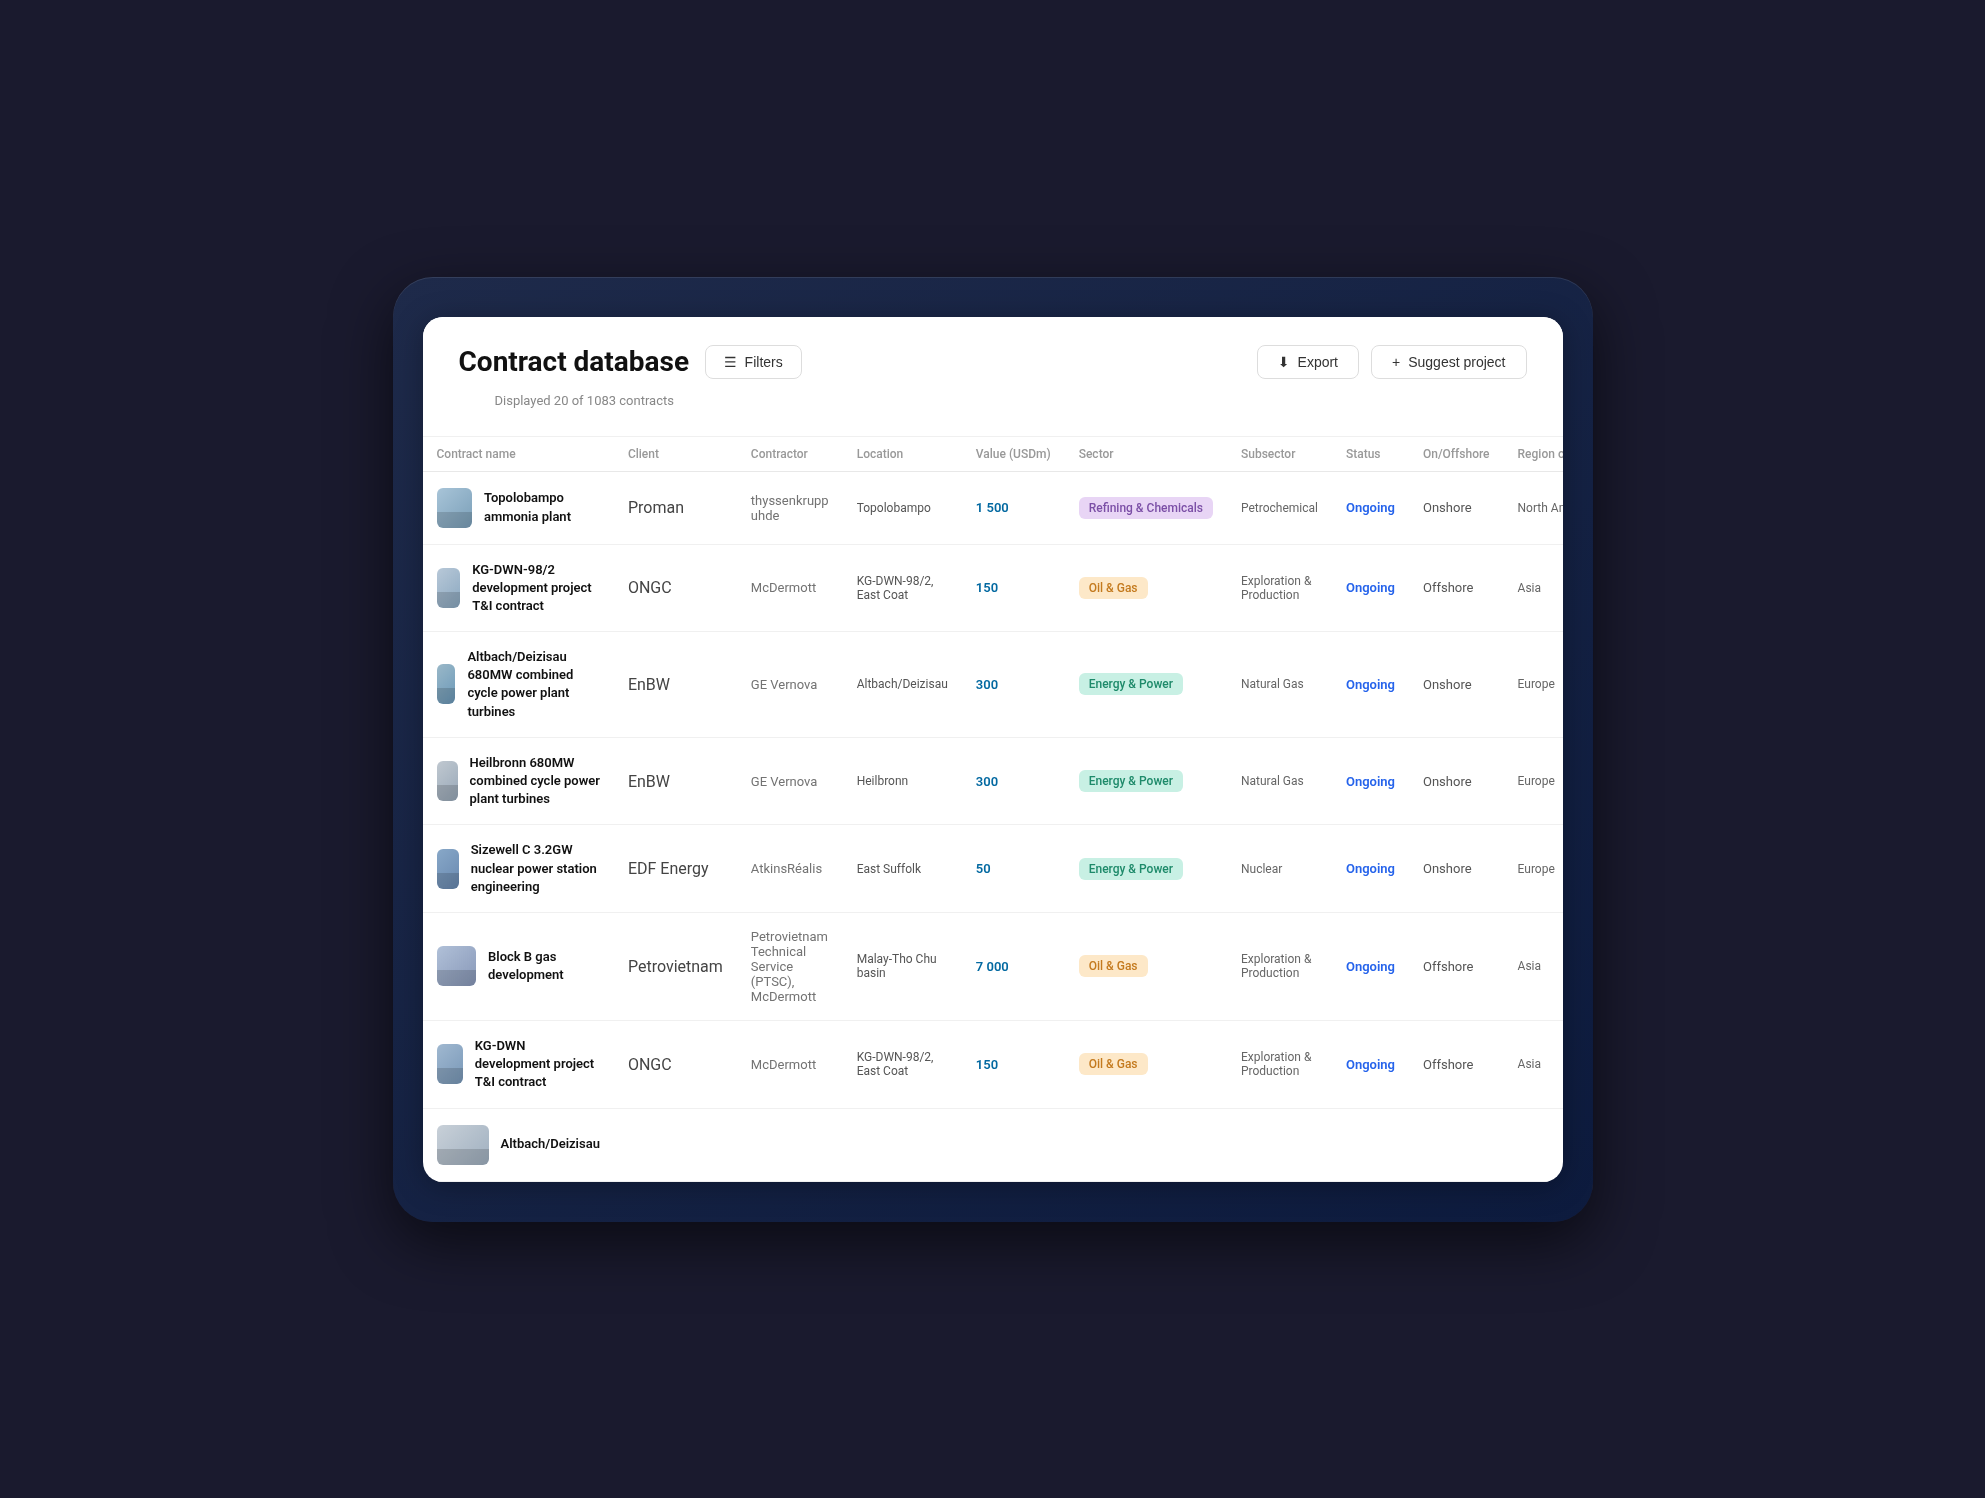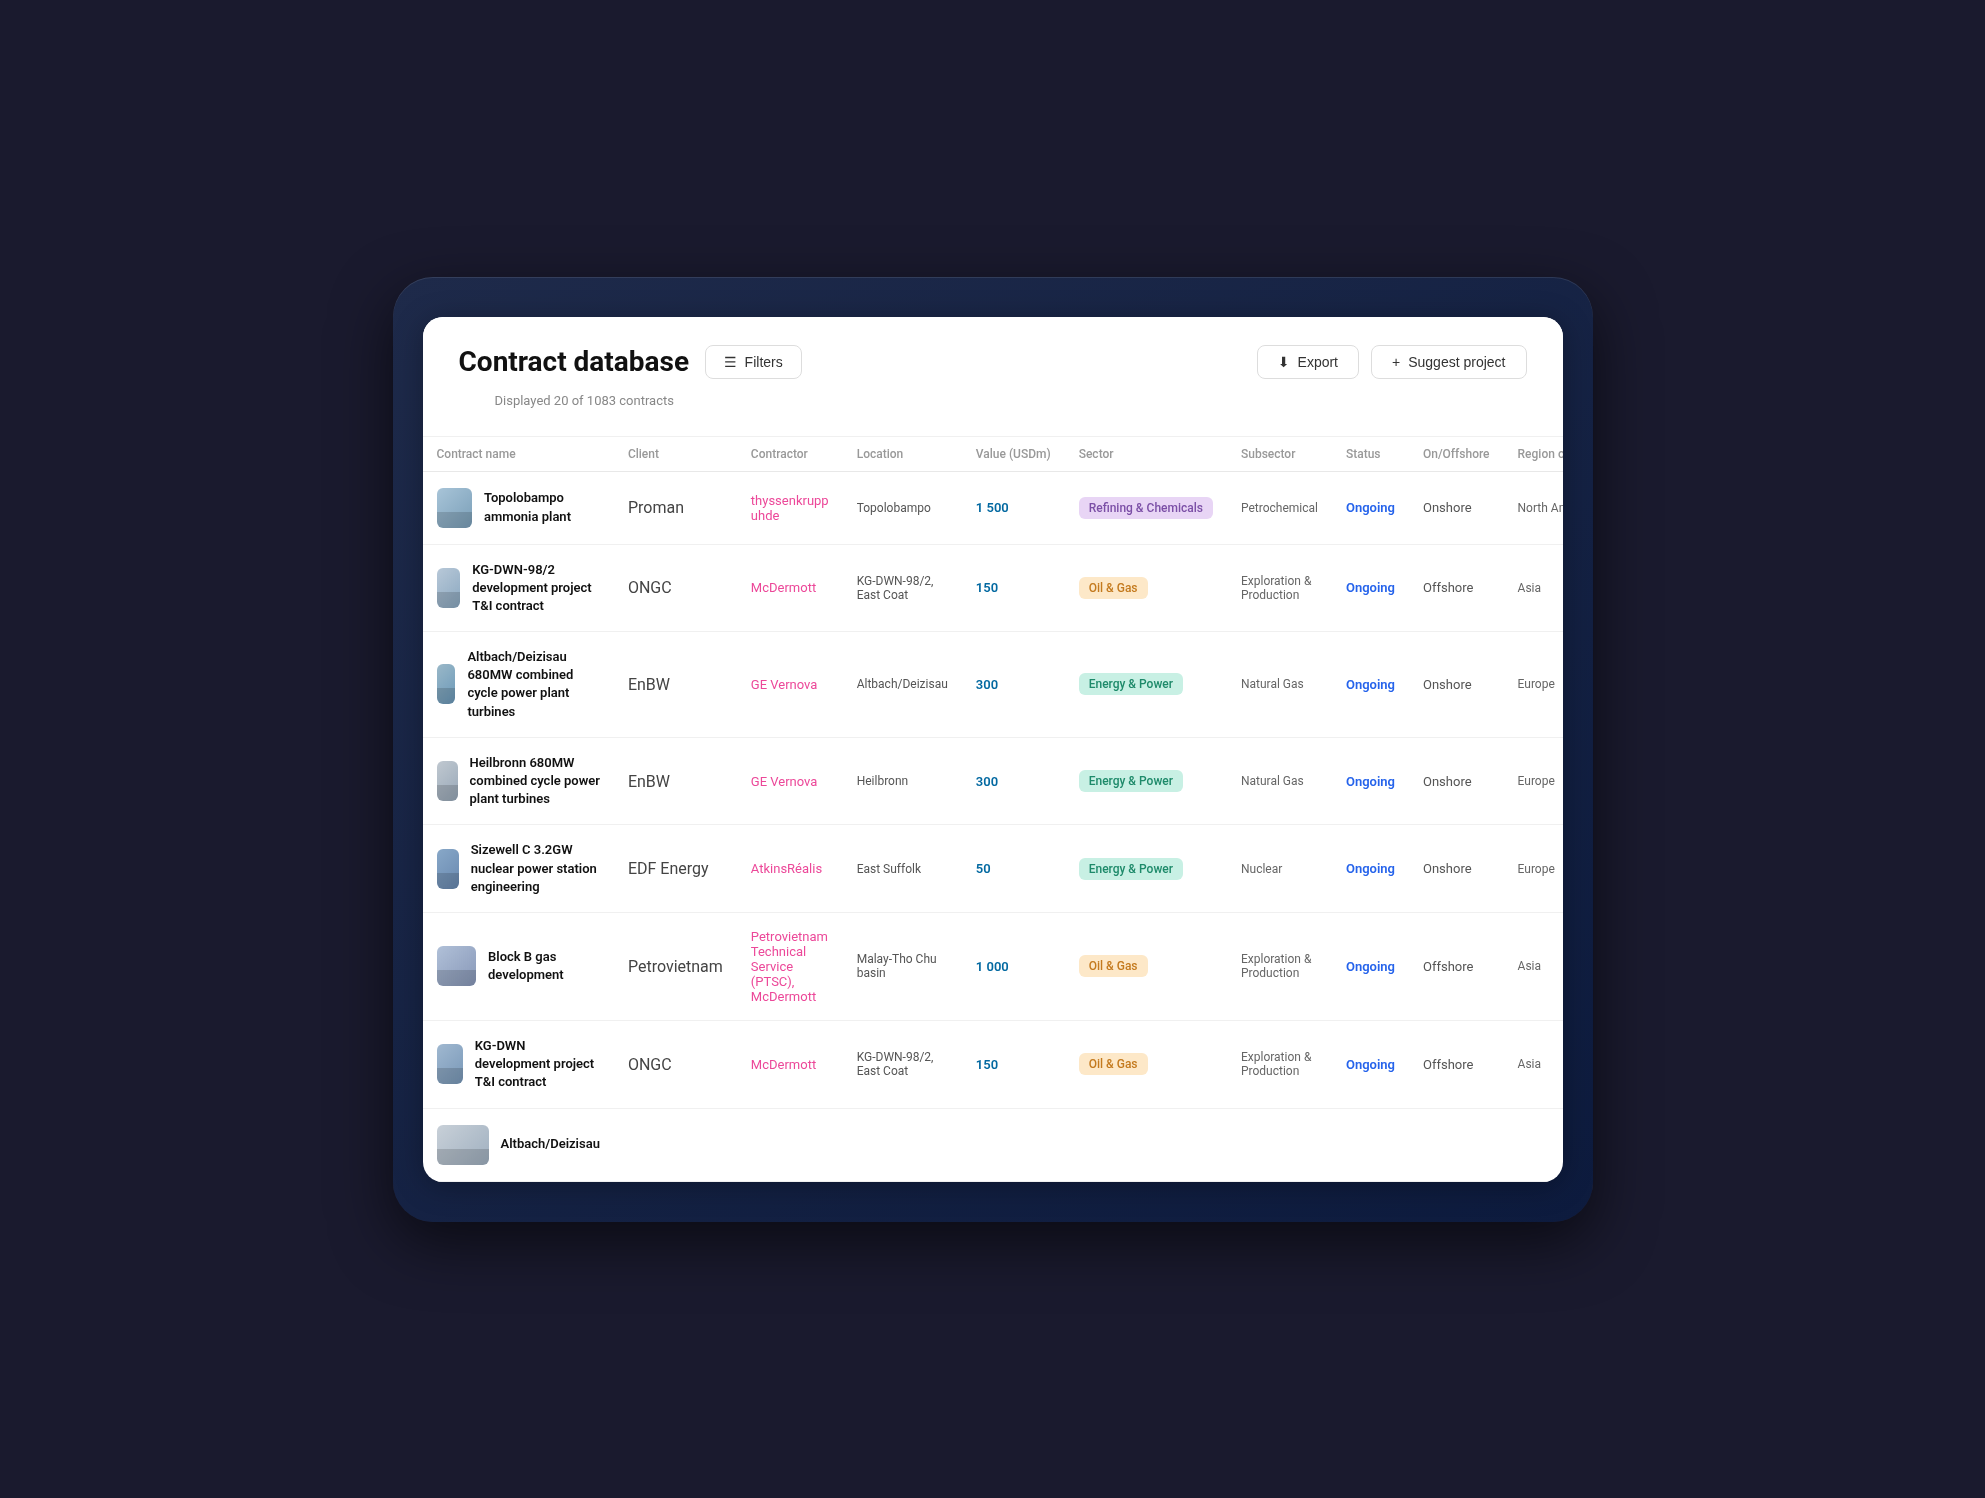--- a/index.html
+++ b/index.html
@@ -175,21 +175,21 @@
       font-size: 12px;
       color: #666;
       white-space: nowrap;
     }
     .client-text {
       font-size: 16px;
       color: #444;
     }
     .contractor-text {
       font-size: 13px;
-      color: #ec4899;
+      color: #737373;
     }
     .on-offshore-text {
       font-size: 13px;
       color: #555;
     }
     
     .thumb-1 { background: linear-gradient(135deg, #a8c4d8, #7a9fb8); }
     .thumb-2 { background: linear-gradient(135deg, #b8c8d8, #8aa8c0); }
     .thumb-3 { background: linear-gradient(135deg, #9ab8c8, #6a98b8); }
     .thumb-4 { background: linear-gradient(135deg, #c0c8d0, #98a8b8); }
@@ -351,21 +351,21 @@
             <tr>
     <td>
       <div class="contract-name-cell">
         <div class="thumb-inner thumb-6"></div>
         <span class="contract-name-text">Block B gas development</span>
       </div>
     </td>
     <td class="client-text">Petrovietnam</td>
     <td class="contractor-text">Petrovietnam Technical Service (PTSC), McDermott</td>
     <td class="location-text">Malay-Tho Chu basin</td>
-    <td class="value-cell">1 000</td>
+    <td class="value-cell">7 000</td>
     <td><span class="badge badge-oil">Oil &amp; Gas</span></td>
     <td class="subsector-text">Exploration &amp; Production</td>
     <td><span class="status-ongoing">Ongoing</span></td>
     <td class="on-offshore-text">Offshore</td>
     <td class="region-text">Asia</td>
   </tr>
             <tr>
     <td>
       <div class="contract-name-cell">
         <div class="thumb-inner thumb-7"></div>

